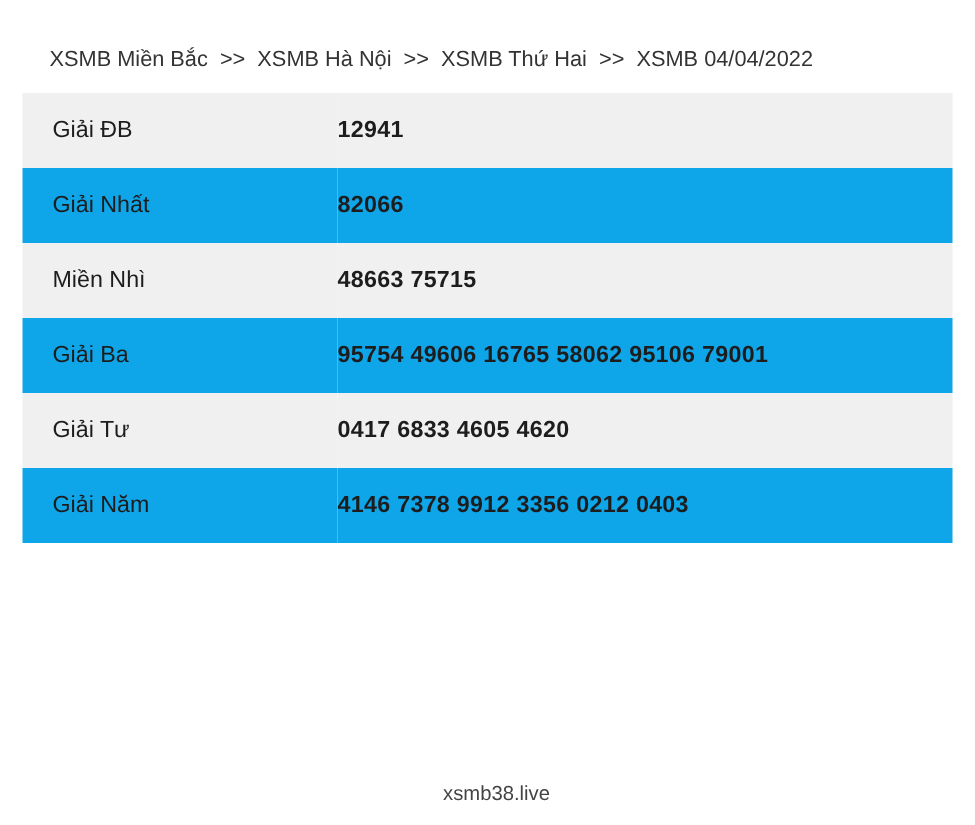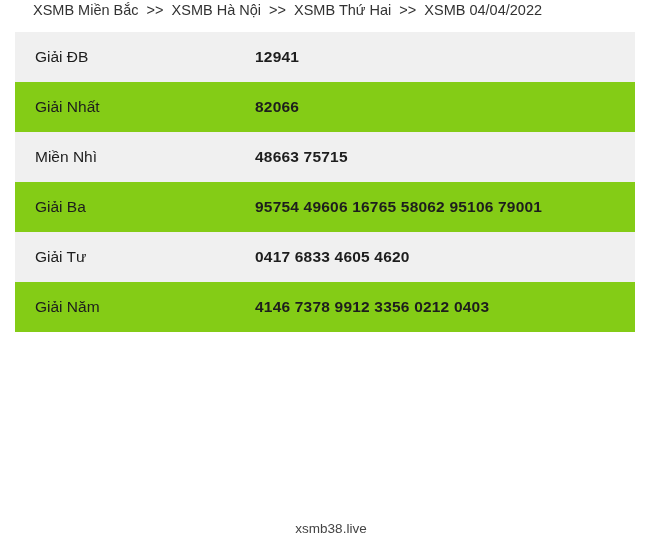--- a/index.html
+++ b/index.html
@@ -29,21 +29,21 @@
     justify-content: center;
   }
   .header-title {
     font-size: 21px;
     font-weight: bold;
     letter-spacing: 0.3px;
     text-align: center;
     white-space: nowrap;
   }
   .breadcrumb {
-    padding: 2px 0 14px 33px;
+    padding: 32px 0 14px 33px;
     font-size: 14.5px;
     color: #333333;
     white-space: nowrap;
   }
   .breadcrumb .crumb {
     display: inline;
   }
   .breadcrumb .sep {
     display: inline;
     padding: 0 4px;
@@ -55,24 +55,24 @@
     border-collapse: collapse;
     table-layout: fixed;
   }
   .results tr {
     height: 50px;
   }
   .results tr.odd {
     background: #f0f0f0;
   }
   .results tr.even {
-    background: #84cc16;
+    background: #0ea5e9;
   }
   .results td {
-    padding: 15px;
+    padding: 0;
     vertical-align: middle;
     font-size: 15.5px;
     color: #1d1d1d;
   }
   .results td.label {
     width: 190px;
     padding-left: 20px;
   }
   .results td.value {
     letter-spacing: 0.2px;

